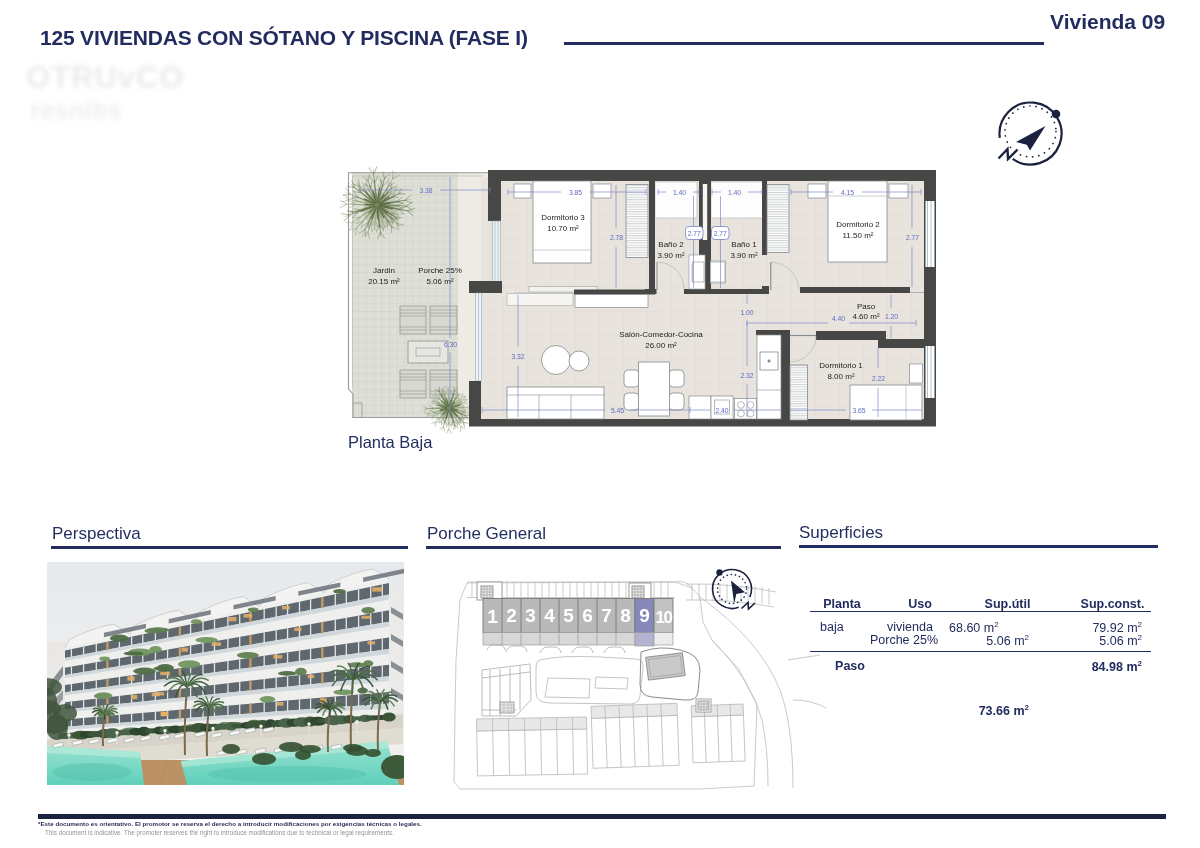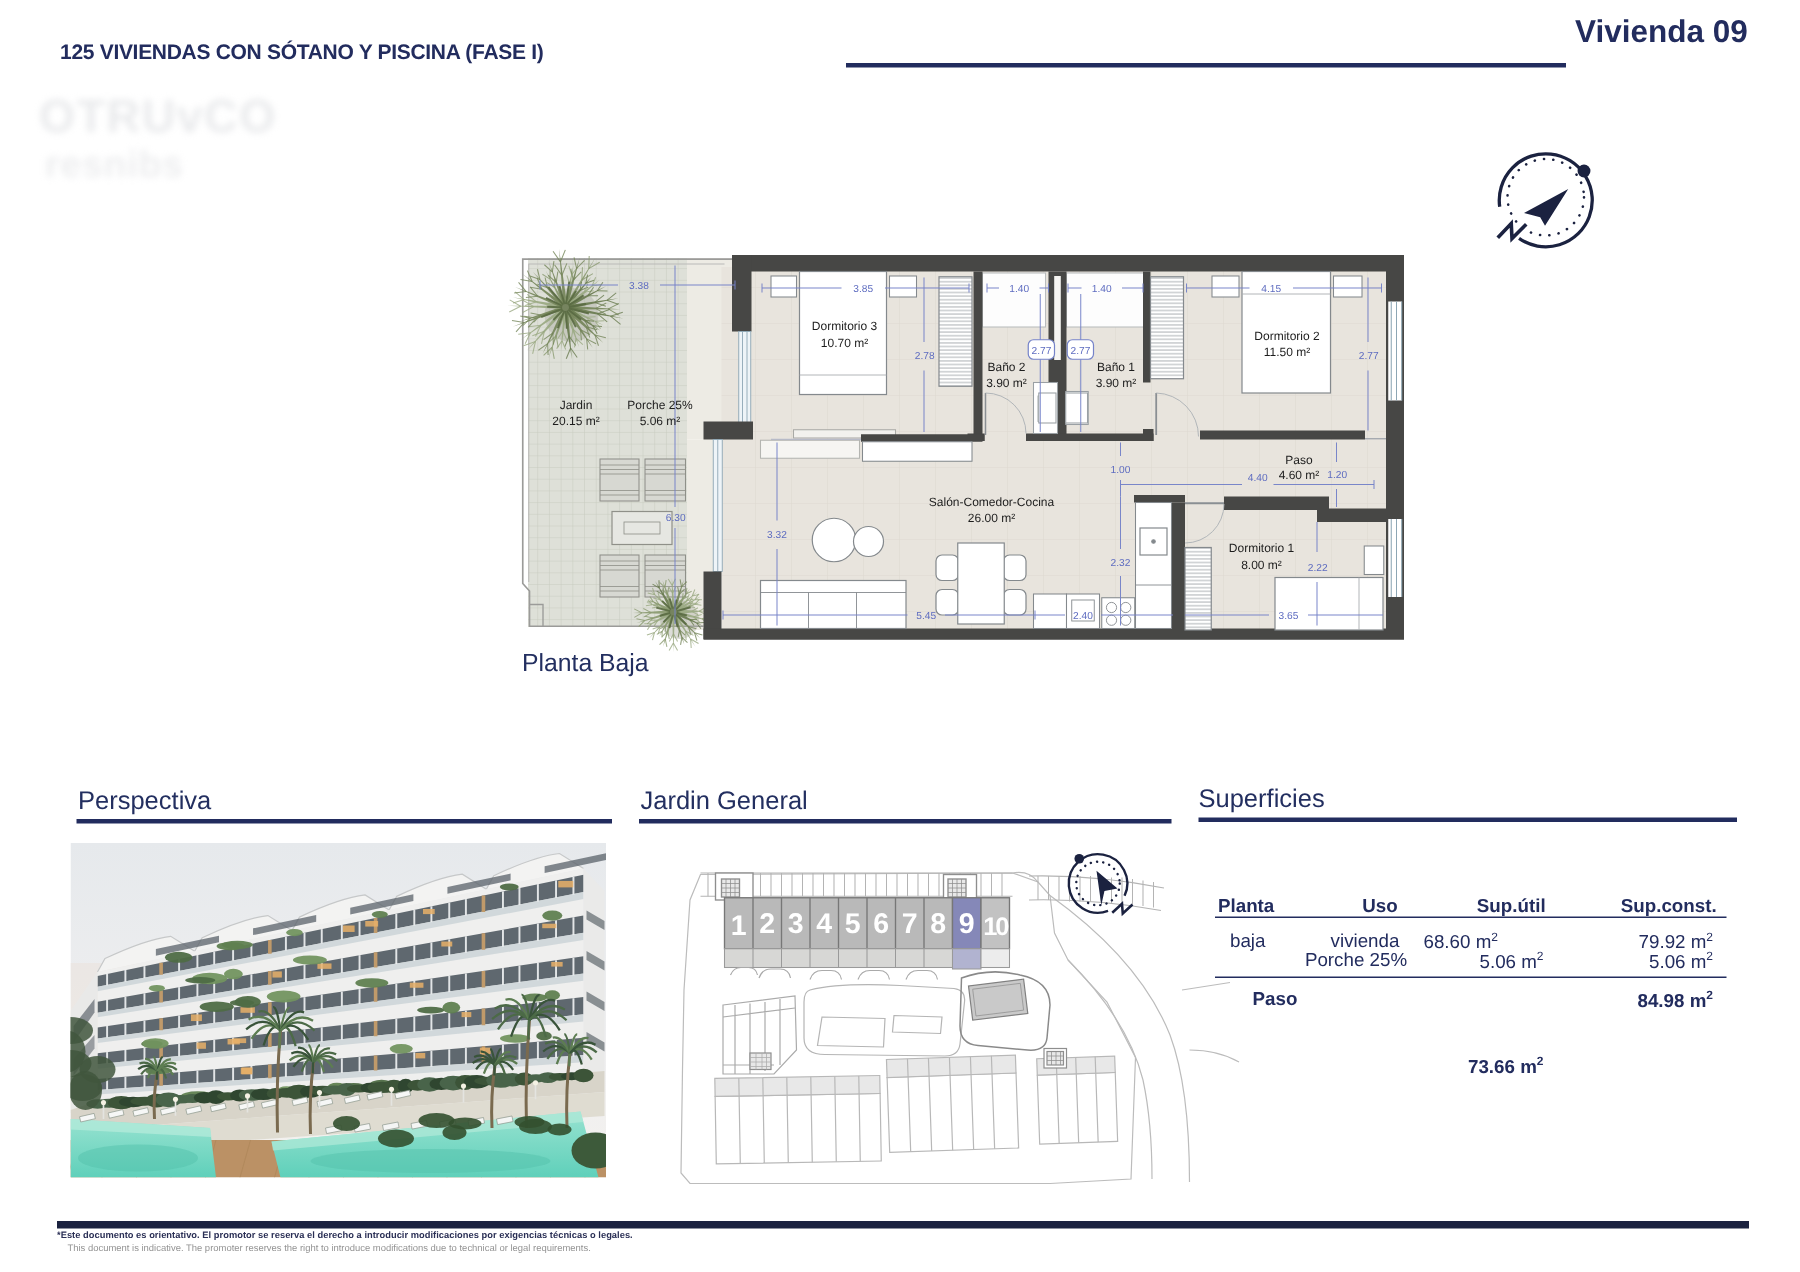--- a/index.html
+++ b/index.html
@@ -3,21 +3,21 @@
 <meta charset="utf-8">
 <style>
 html,body{margin:0;padding:0;}
 body{width:1200px;height:848px;position:relative;background:#ffffff;font-family:"Liberation Sans",sans-serif;overflow:hidden;}
 .abs{position:absolute;}
 .navy{color:#222c5e;}
 </style>
 </head>
 <body>
 
-<div class="abs navy" style="left:40px;top:26px;font-size:14px;font-weight:bold;letter-spacing:-0.2px;white-space:nowrap;">125 VIVIENDAS CON SÓTANO Y PISCINA (FASE I)</div>
+<div class="abs navy" style="left:40px;top:26px;font-size:21px;font-weight:bold;letter-spacing:-0.2px;white-space:nowrap;">125 VIVIENDAS CON SÓTANO Y PISCINA (FASE I)</div>
 
 <div class="abs" style="left:564px;top:42px;width:480px;height:3px;background:#222c5e;"></div>
 
 <div class="abs navy" style="left:1050px;top:10px;width:112px;font-size:21px;font-weight:bold;white-space:nowrap;text-align:right;">Vivienda 09</div>
 
 <div class="abs" style="left:26px;top:60px;width:220px;color:#d4d6da;opacity:0.5;filter:blur(2.5px);font-weight:bold;">
 <div style="font-size:31px;letter-spacing:1px;">OTRUvCO</div>
 <div style="font-size:25px;letter-spacing:0.5px;margin-left:4px;color:#dcdde0;">resnibs</div>
 </div>
 
@@ -1136,21 +1136,21 @@
 <ellipse cx="310" cy="189" rx="11" ry="5" fill="#33502f" opacity="0.9"></ellipse>
 <ellipse cx="217" cy="197" rx="12" ry="6" fill="#33502f" opacity="0.9"></ellipse>
 <ellipse cx="244" cy="185" rx="12" ry="5" fill="#33502f" opacity="0.9"></ellipse>
 <ellipse cx="326" cy="191" rx="8" ry="4" fill="#33502f" opacity="0.9"></ellipse>
 <ellipse cx="184" cy="187" rx="9" ry="5" fill="#33502f" opacity="0.9"></ellipse>
 <ellipse cx="263" cy="187" rx="11" ry="4" fill="#33502f" opacity="0.9"></ellipse>
 
 <ellipse cx="350" cy="205" rx="16" ry="12" fill="#3d5a3a"></ellipse>
 </svg>
 
-<div class="abs" style="left:427px;top:524px;font-size:17px;color:#232f60;">Jardin General</div>
+<div class="abs" style="left:427px;top:524px;font-size:17px;color:#232f60;">Porche General</div>
 
 <div class="abs" style="left:426px;top:546px;width:355px;height:3px;background:#222c5e;"></div>
 
 <svg id="parcela" class="abs" style="left:420px;top:555px;" width="415" height="245" viewBox="420 555 415 245">
 <g fill="none" stroke="#bcbcbc" stroke-width="0.8">
 
 <path d="M 467 583 L 460 600 L 456 660 L 455 713 L 454 782 L 460 789 L 700 789 L 754 786 L 757 705 L 738 668 L 712 640 L 703 622 L 700 597 L 692 588 L 675 582 Z"></path>
 
 <path d="M 675 582 Q 686 580 692 588"></path>
 
@@ -1272,21 +1272,21 @@
 <path d="M 741.5 608.5 L 748 602.5 L 748.5 609 L 755 603" fill="none" stroke="#1b2240" stroke-width="1.7"></path>
 </g>
 </svg>
 
 <div class="abs" style="left:799px;top:523px;font-size:17px;color:#232f60;">Superficies</div>
 
 <div class="abs" style="left:799px;top:545px;width:359px;height:3px;background:#222c5e;"></div>
 
 <div class="abs navy" style="left:800px;top:560px;width:360px;font-size:12.5px;">
 
-  <div class="abs" style="left:12px;top:37px;width:60px;text-align:left;font-weight:bold;">Planta</div>
+  <div class="abs" style="left:12px;top:37px;width:60px;text-align:center;font-weight:bold;">Planta</div>
 
   <div class="abs" style="left:90px;top:37px;width:60px;text-align:center;font-weight:bold;">Uso</div>
 
   <div class="abs" style="left:170px;top:37px;width:75px;text-align:center;font-weight:bold;">Sup.útil</div>
 
   <div class="abs" style="left:270px;top:37px;width:85px;text-align:center;font-weight:bold;">Sup.const.</div>
 
   <div class="abs" style="left:10px;top:51px;width:341px;height:1.4px;background:#222c5e;"></div>
 
   <div class="abs" style="left:20px;top:60px;width:60px;text-align:left;">baja</div>

